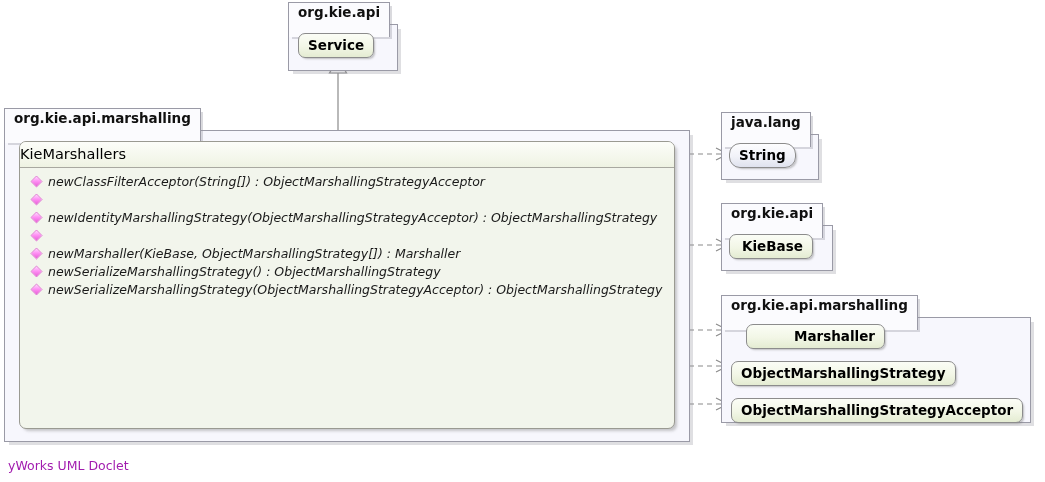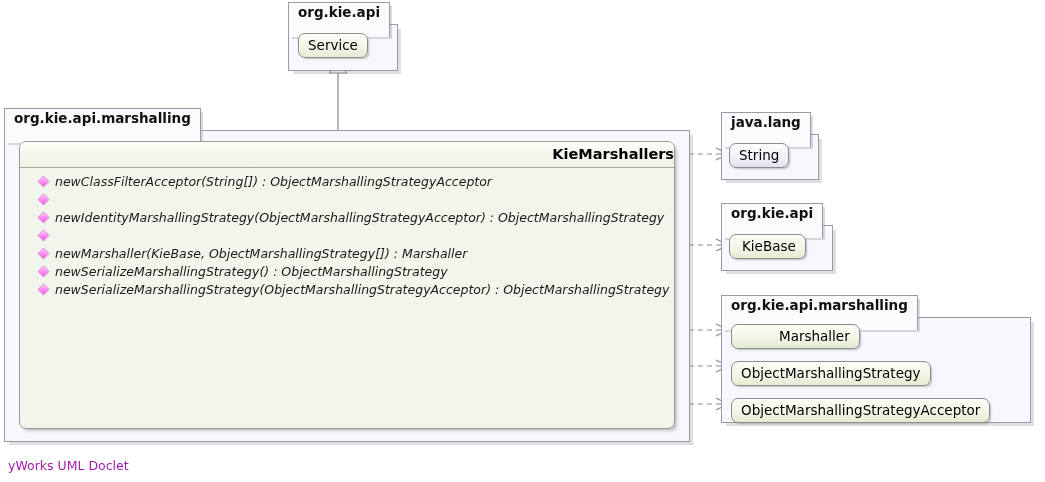--- a/index.html
+++ b/index.html
@@ -33,21 +33,21 @@
     z-index:2;
     box-shadow:4px 4px 0 -1px rgba(150,150,160,.30);
   }
 
   
   .chip{
     position:absolute;
     box-sizing:border-box;
     border:1px solid #8c8c8c;
     border-radius:7px;
-    font-size:13.5px;font-weight:normal;color:#000;
+    font-size:13.5px;font-weight:bold;color:#000;
     line-height:18px;
     padding:2px 9px 3px 9px;
     white-space:nowrap;
     z-index:4;
     box-shadow:2px 2px 2px -1px rgba(120,120,120,.45);
   }
   .chip.green{background:linear-gradient(to bottom,#fbfdf6 0%,#f2f6e6 55%,#e4ecd2 100%);}
   .chip.blue{background:linear-gradient(to bottom,#fdfdff 0%,#f1f2f8 55%,#dfe2ee 100%);}
 
   
@@ -56,30 +56,30 @@
     box-sizing:border-box;
     border:1px solid #9a9a92;
     border-radius:7px;
     background:#f2f5ec;
     z-index:4;
     box-shadow:3px 3px 3px -1px rgba(120,120,120,.40);
     overflow:hidden;
   }
   .classbox-title{
     height:25px;line-height:25px;
-    text-align:right;
-    font-size:14.5px;font-weight:bold;color:#000;
+    text-align:left;
+    font-size:14.5px;font-weight:normal;color:#000;
     background:linear-gradient(to bottom,#fcfdf9 0%,#f3f6ea 70%,#eef2e2 100%);
     border-bottom:1px solid #a8a8a0;
   }
   .members{padding:4px 0 0 0;}
   .member{
     display:flex;align-items:center;
     height:18px;
-    padding-left:18px;
+    padding-left:11px;
     font-size:12.5px;
     font-style:italic;
     color:#1a1a1a;
     white-space:nowrap;
   }
   .m-icon{
     width:11px;height:11px;margin-right:6px;flex:none;
     background:linear-gradient(135deg,#ffd9ff 0%,#ff92f4 45%,#e85fd8 100%);
     transform:rotate(45deg) scale(.78);
     border:1px solid #dd5fcf;
@@ -183,32 +183,32 @@
           <span class="m-icon"></span>
           <span class="m-text">newSerializeMarshallingStrategy(ObjectMarshallingStrategyAcceptor) : ObjectMarshallingStrategy</span>
         </div>
       </div>
     </div>
   </div>
 
   <div class="pkg" style="left:721px;top:112px;">
     <div class="pkg-tab">java.lang</div>
     <div class="pkg-body" style="left:0;top:22px;width:98px;height:46px;"></div>
-    <div class="chip blue" style="left:8px;top:31px;">String</div>
+    <div class="chip blue" style="left:8px;top:31px;border-radius:11px;">String</div>
   </div>
 
   <div class="pkg" style="left:721px;top:203px;">
     <div class="pkg-tab">org.kie.api</div>
     <div class="pkg-body" style="left:0;top:22px;width:112px;height:46px;"></div>
     <div class="chip green" style="left:8px;top:31px;padding-left:12px;">KieBase</div>
   </div>
 
   <div class="pkg" style="left:721px;top:295px;">
     <div class="pkg-tab">org.kie.api.marshalling</div>
     <div class="pkg-body" style="left:0;top:22px;width:310px;height:106px;"></div>
-    <div class="chip green" style="left:10px;top:29px;padding-left:47px;">Marshaller</div>
+    <div class="chip green" style="left:25px;top:29px;padding-left:47px;">Marshaller</div>
     <div class="chip green" style="left:10px;top:66px;">ObjectMarshallingStrategy</div>
     <div class="chip green" style="left:10px;top:103px;">ObjectMarshallingStrategyAcceptor</div>
   </div>
 
   <div class="footer">yWorks UML Doclet</div>
 
 </div>
 
 </body></html>

